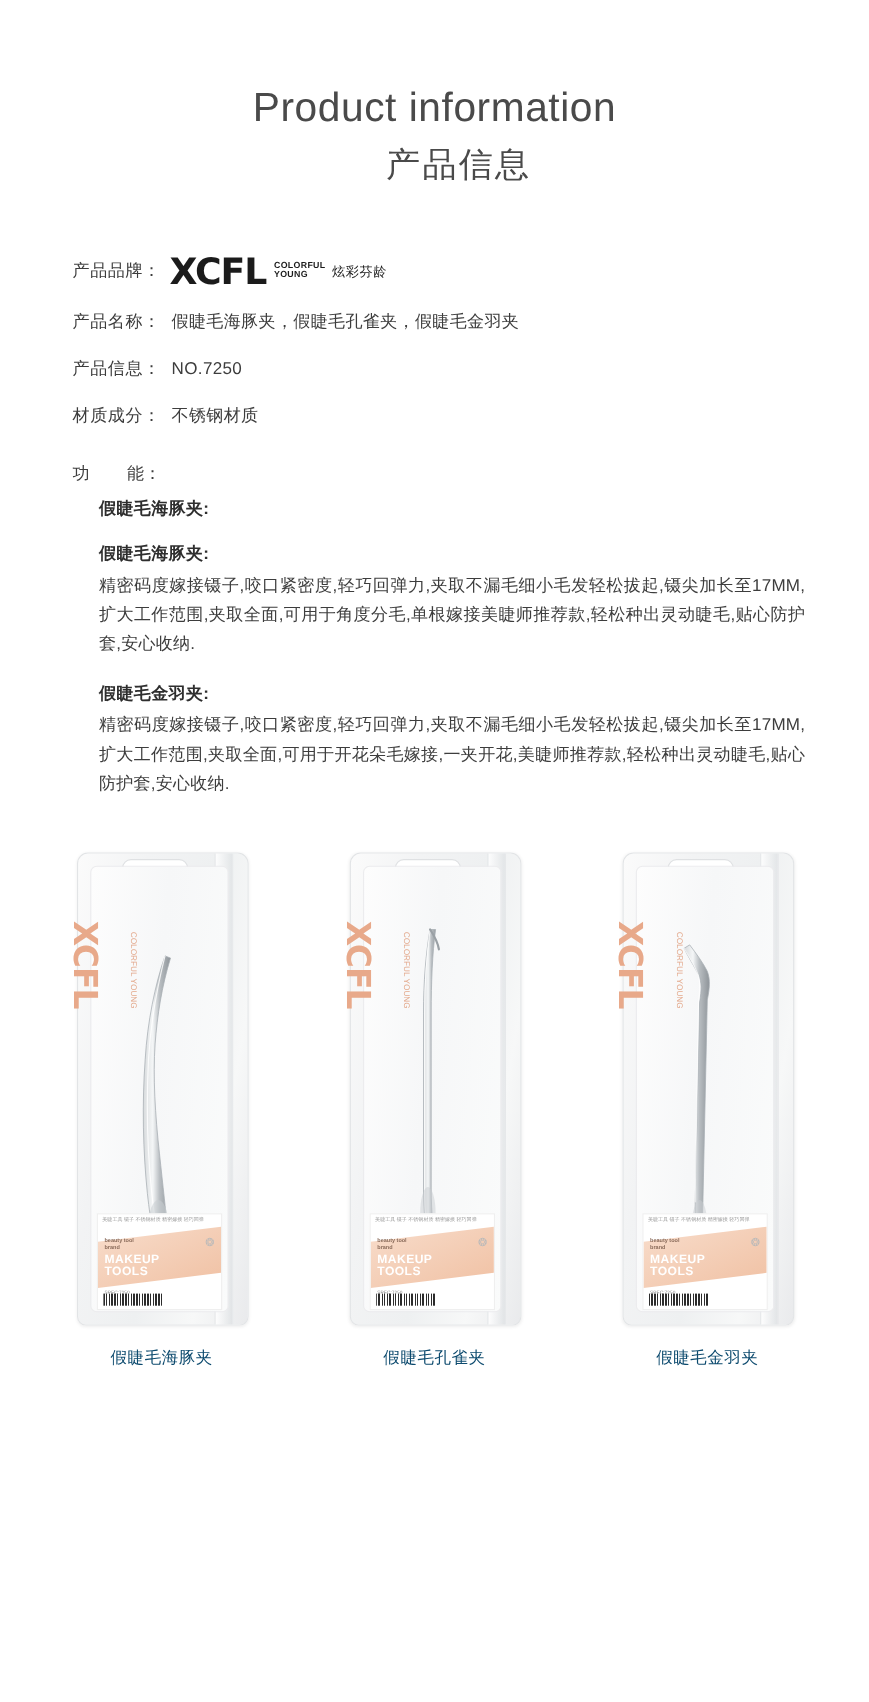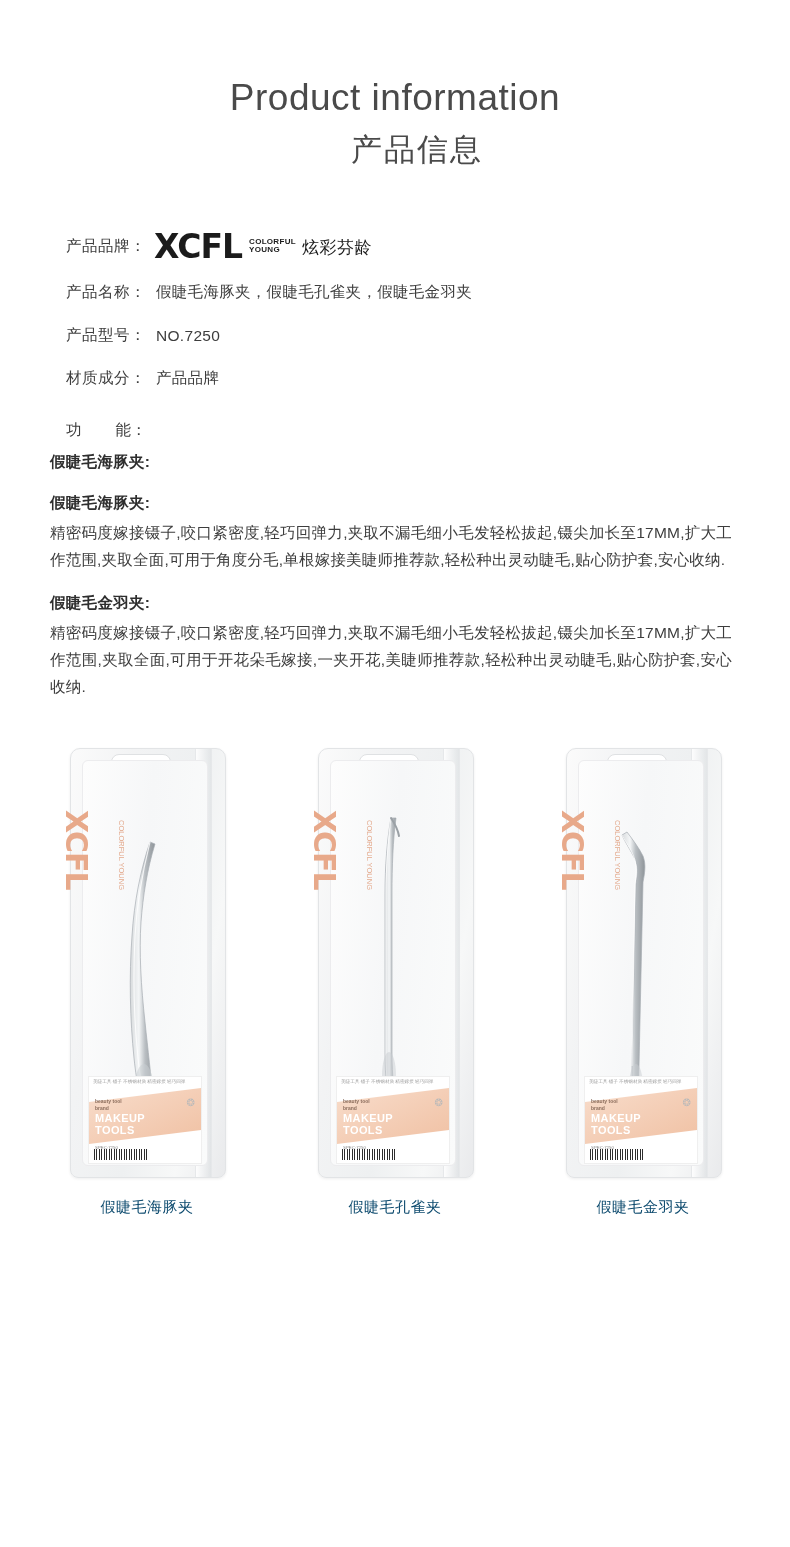--- a/index.html
+++ b/index.html
@@ -90,41 +90,41 @@
     line-height: 1.05;
   }
   .brand-side-en {
     font-size: 8px;
     font-weight: 700;
     color: #1b1b1b;
     letter-spacing: 0.3px;
     display: block;
   }
   .brand-side-cn {
-    font-size: 17px;
+    font-size: 12px;
     color: #1b1b1b;
     display: block;
     margin-top: 2px;
     letter-spacing: 0.5px;
   }
 
   
   .func-row {
     margin-top: 26px;
     margin-bottom: 8px;
   }
   .func-label {
     font-size: 15.5px;
     color: #3d3d3d;
   }
   .func-gap { display: inline-block; width: 34px; }
 
   
   .features {
-    padding-left: 50px;
+    padding-left: 90px;
     padding-right: 58px;
   }
   .feature-block {
     margin-bottom: 20px;
   }
   .feature-title {
     font-size: 15.5px;
     font-weight: 700;
     color: #2e2e2e;
     margin-bottom: 6px;
@@ -334,27 +334,27 @@
         <span class="brand-side-cn" style="margin-left:6px;">炫彩芬龄</span>
       </span>
     </div>
 
     <div class="spec-row">
       <span class="spec-label">产品名称：</span>
       <span class="spec-value">假睫毛海豚夹，假睫毛孔雀夹，假睫毛金羽夹</span>
     </div>
 
     <div class="spec-row">
-      <span class="spec-label">产品型号：</span>
+      <span class="spec-label">产品信息：</span>
       <span class="spec-value">NO.7250</span>
     </div>
 
     <div class="spec-row">
       <span class="spec-label">材质成分：</span>
-      <span class="spec-value">产品品牌</span>
+      <span class="spec-value">不锈钢材质</span>
     </div>
 
     <div class="spec-row func-row">
       <span class="func-label">功</span>
       <span class="func-gap"></span>
       <span class="func-label">能：</span>
     </div>
 
   </div>
 

